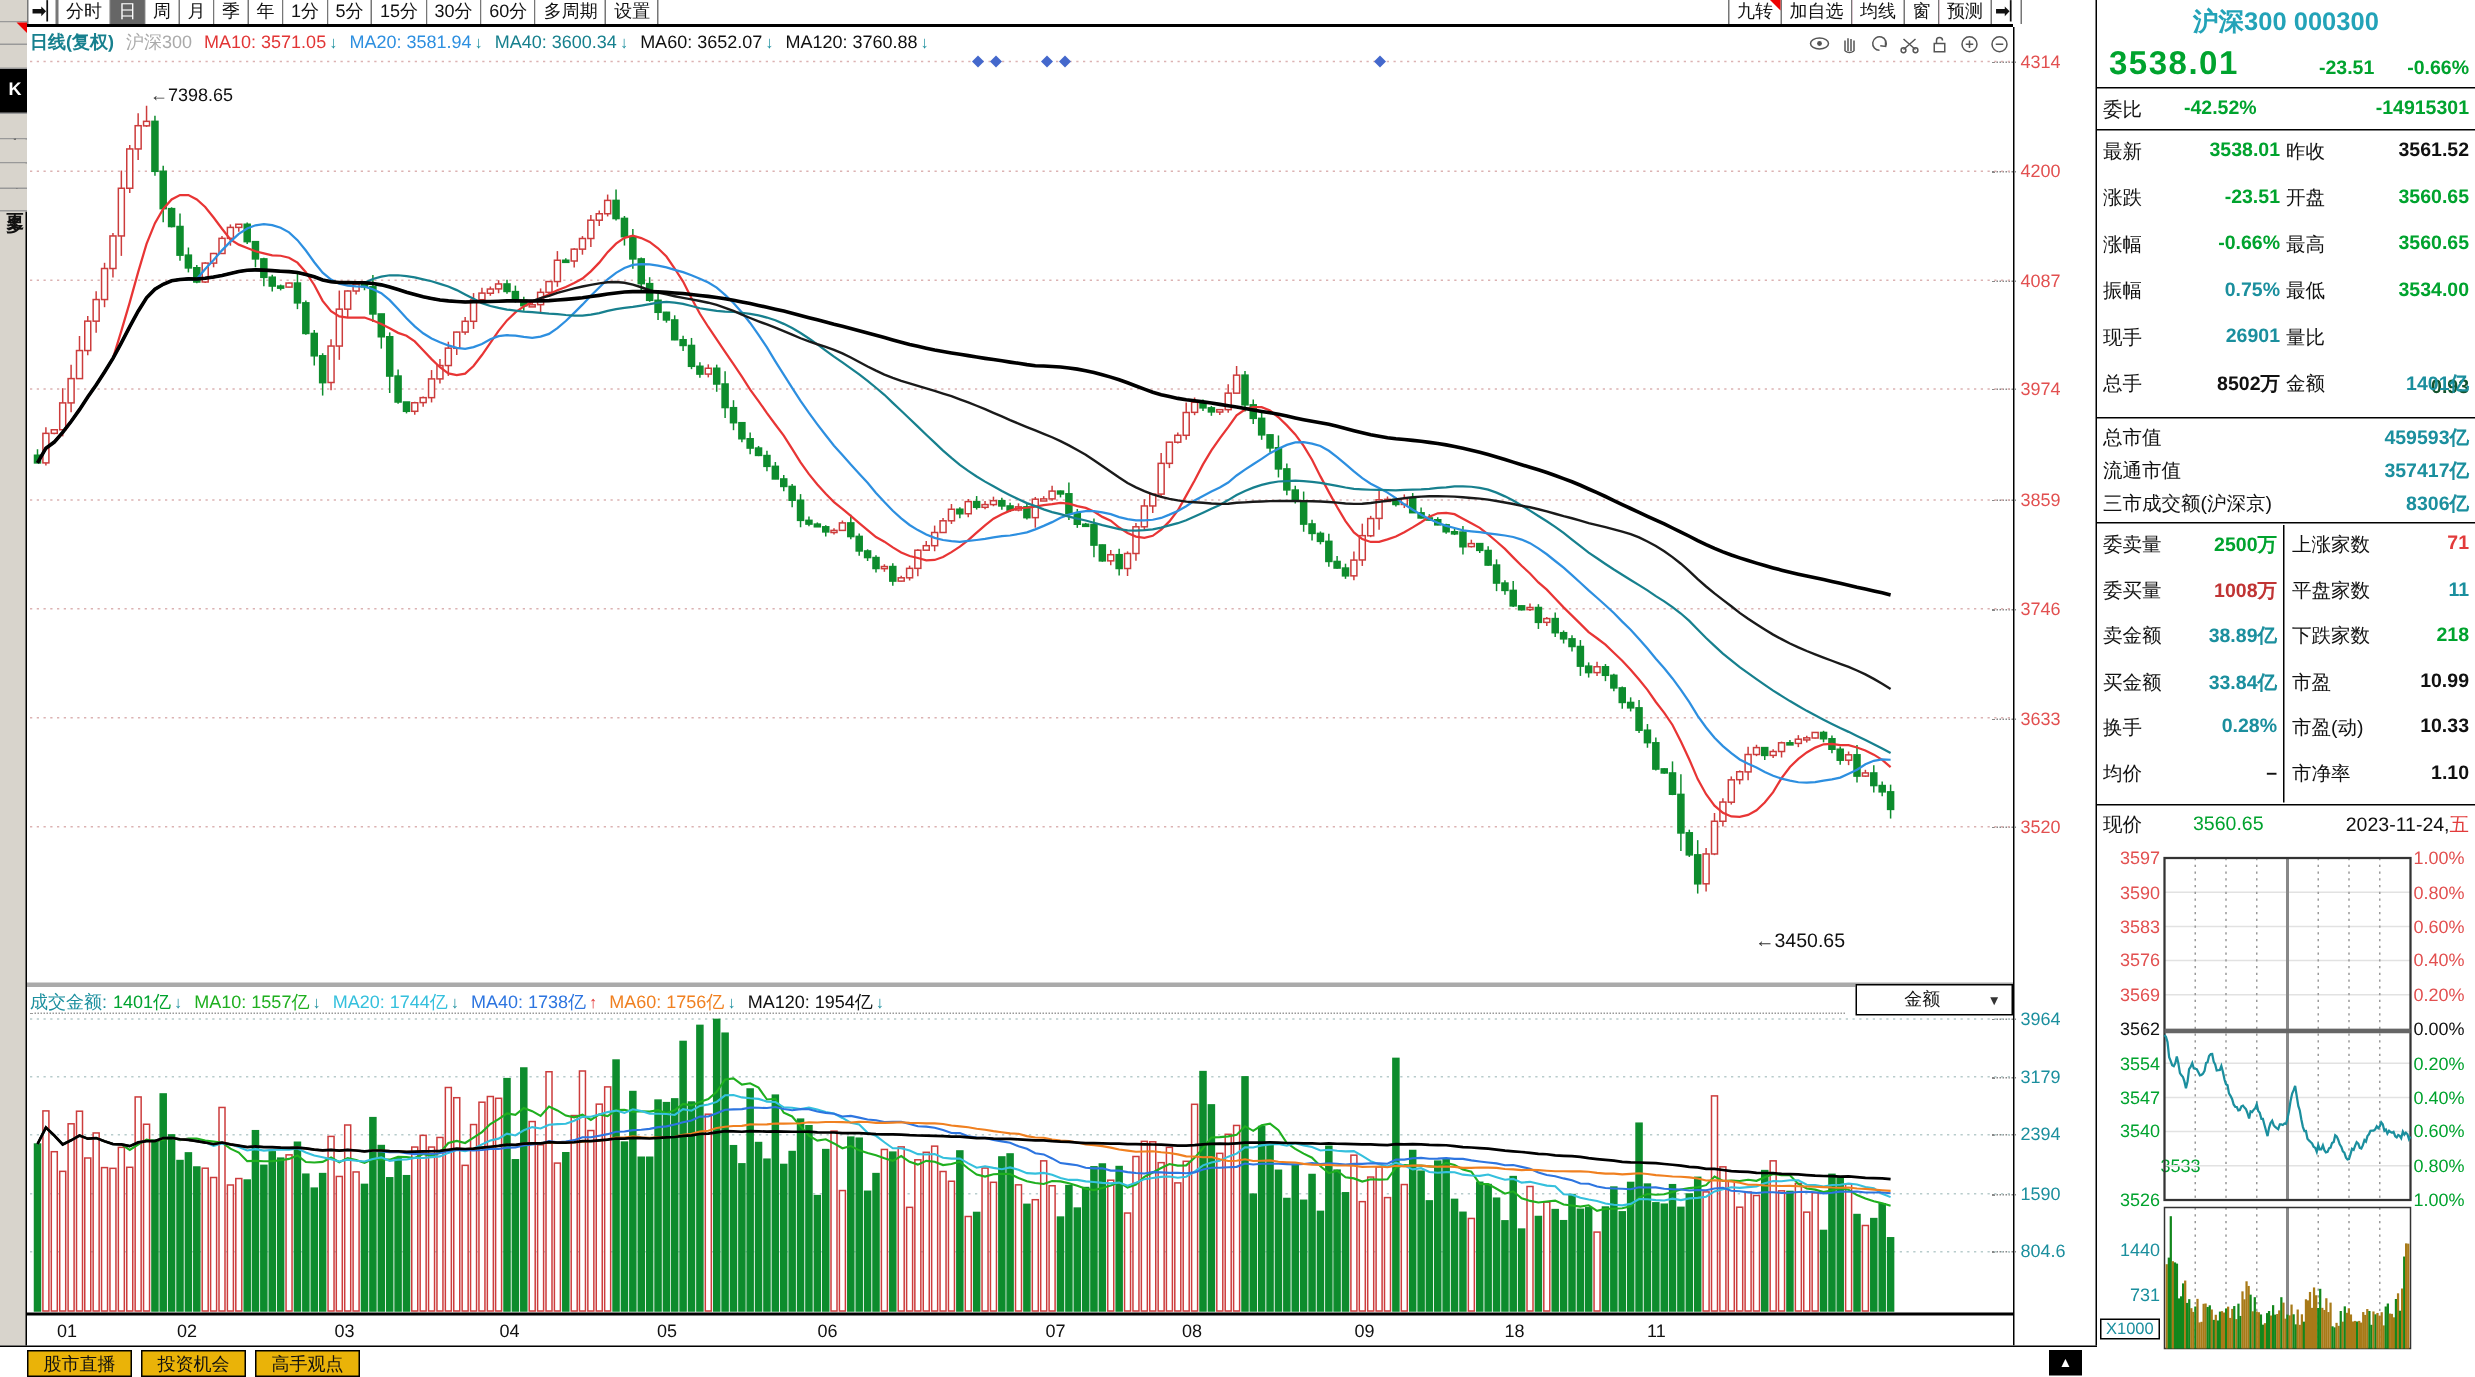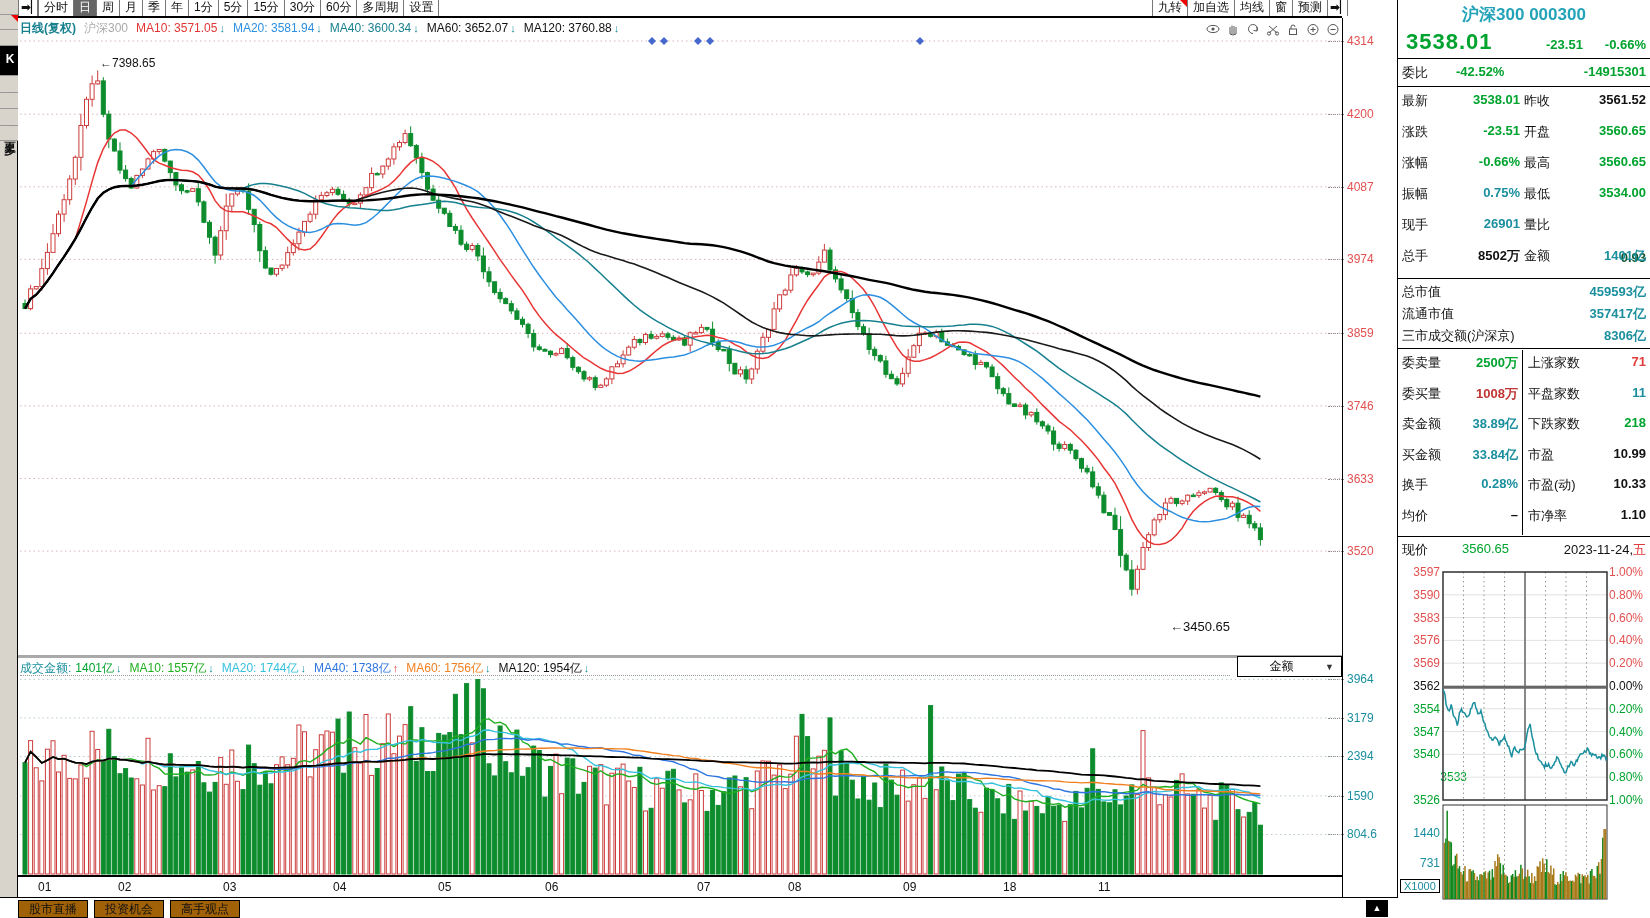--- a/index.html
+++ b/index.html
@@ -35,21 +35,21 @@
 
   
   #pane-divider { left:18px; top:655px; width:1324px; height:3px; background:#aaa; }
   #vol-bottom { left:18px; top:875px; width:1324px; height:2px; background:#000; }
   #chart-right-border { left:1342px; top:18px; width:1px; height:879px; background:#000; }
   #panel-left-border { left:1397px; top:0; width:1px; height:918px; background:#000; }
   #xaxis-row { left:18px; top:878px; width:1324px; height:19px; }
   .x-lab { position:absolute; top:2px; color:#111; }
   #bottom-bar { left:0; top:897px; width:1650px; height:21px; border-top:1px solid #000; background:#fff; }
   .btab { position:absolute; top:2px; height:18px; line-height:16px; padding:0 10px; border:1px solid #000;
-    background:#a16207; cursor:pointer; }
+    background:#eab308; cursor:pointer; }
   .btab.sel { background:#1a1a1a; color:#fff; }
   #up-btn { position:absolute; left:1366px; top:2px; width:22px; height:17px; background:#000; color:#fff;
     text-align:center; line-height:16px; font-size:9px; cursor:pointer; }
 
   
   .ytick { position:absolute; left:1347px; width:50px; font-size:12px; }
   .ytick-dots { position:absolute; left:1328px; width:16px; border-top:1px dotted #888; }
 
   
   #amount-dd { left:1237px; top:656px; width:105px; height:21px; border:1px solid #000; background:#fff;

